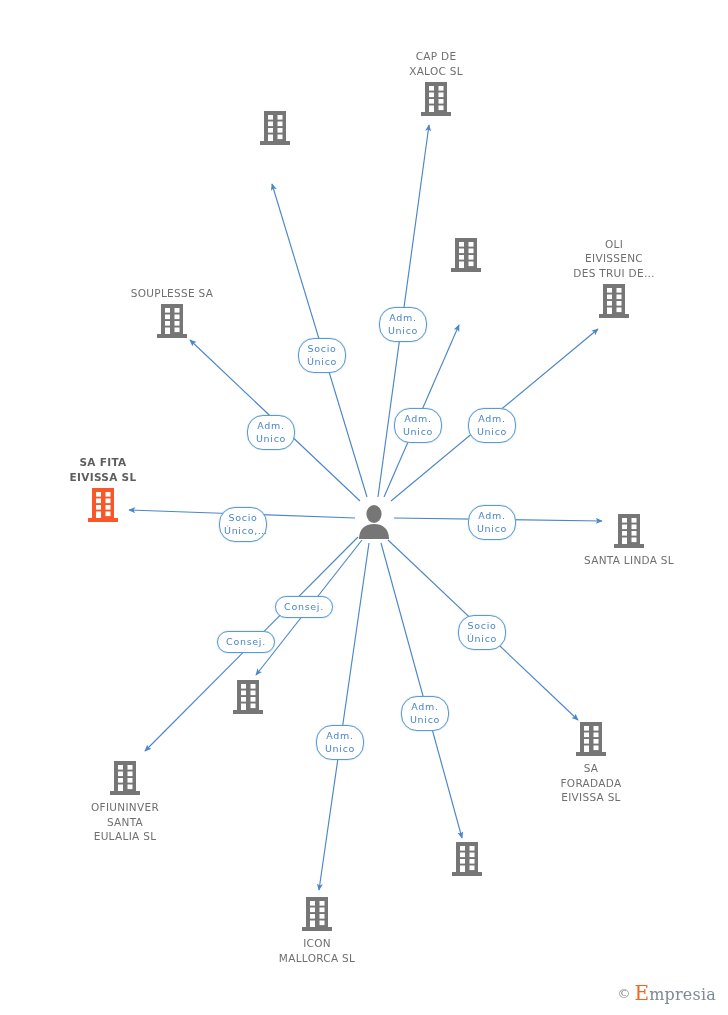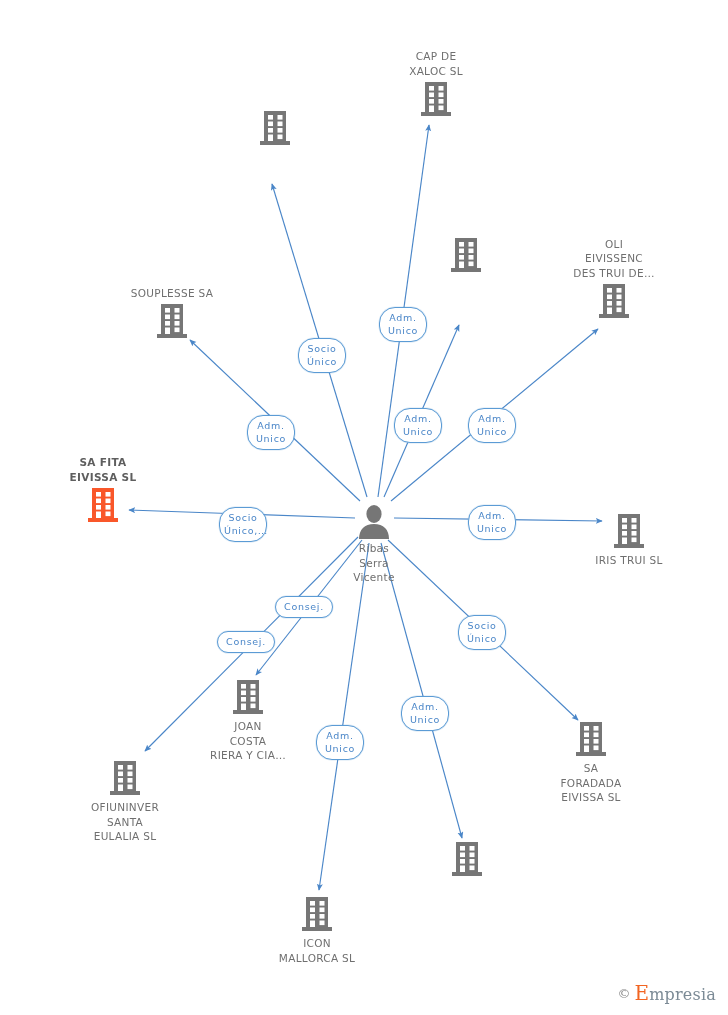--- a/index.html
+++ b/index.html
@@ -216,38 +216,35 @@
             <rect x="2" y="31" width="30" height="4" fill="#767676"></rect>
             <rect x="10" y="5" width="5" height="4.6" fill="#ffffff"></rect>
             <rect x="19.5" y="5" width="5" height="4.6" fill="#ffffff"></rect>
             <rect x="10" y="11.5" width="5" height="4.6" fill="#ffffff"></rect>
             <rect x="19.5" y="11.5" width="5" height="4.6" fill="#ffffff"></rect>
             <rect x="10" y="18" width="5" height="4.6" fill="#ffffff"></rect>
             <rect x="19.5" y="18" width="5" height="4.6" fill="#ffffff"></rect>
             <rect x="10" y="24.5" width="5" height="6.5" fill="#ffffff"></rect>
             <rect x="19.5" y="24.5" width="5" height="4.6" fill="#ffffff"></rect>
           </svg></span>
-        <div class="node-label">IRIS TRUI SL</div>
+        <div class="node-label">SANTA LINDA SL</div>
       </div>
       <div class="node label-below" style="left: 248px; top: 679px;">
         <span class="icon-wrap"><svg width="34" height="37" viewBox="0 0 34 37">
             <path d="M6 1 H28 V31 H6 Z" fill="#767676"></path>
             <rect x="2" y="31" width="30" height="4" fill="#767676"></rect>
             <rect x="10" y="5" width="5" height="4.6" fill="#ffffff"></rect>
             <rect x="19.5" y="5" width="5" height="4.6" fill="#ffffff"></rect>
             <rect x="10" y="11.5" width="5" height="4.6" fill="#ffffff"></rect>
             <rect x="19.5" y="11.5" width="5" height="4.6" fill="#ffffff"></rect>
             <rect x="10" y="18" width="5" height="4.6" fill="#ffffff"></rect>
             <rect x="19.5" y="18" width="5" height="4.6" fill="#ffffff"></rect>
             <rect x="10" y="24.5" width="5" height="6.5" fill="#ffffff"></rect>
             <rect x="19.5" y="24.5" width="5" height="4.6" fill="#ffffff"></rect>
           </svg></span>
-        <div class="node-label">JOAN
-COSTA
-RIERA Y CIA…</div>
       </div>
       <div class="node label-below" style="left: 591px; top: 721px;">
         <span class="icon-wrap"><svg width="34" height="37" viewBox="0 0 34 37">
             <path d="M6 1 H28 V31 H6 Z" fill="#767676"></path>
             <rect x="2" y="31" width="30" height="4" fill="#767676"></rect>
             <rect x="10" y="5" width="5" height="4.6" fill="#ffffff"></rect>
             <rect x="19.5" y="5" width="5" height="4.6" fill="#ffffff"></rect>
             <rect x="10" y="11.5" width="5" height="4.6" fill="#ffffff"></rect>
             <rect x="19.5" y="11.5" width="5" height="4.6" fill="#ffffff"></rect>
             <rect x="10" y="18" width="5" height="4.6" fill="#ffffff"></rect>
@@ -304,23 +301,20 @@
             <rect x="19.5" y="24.5" width="5" height="4.6" fill="#ffffff"></rect>
           </svg></span>
         <div class="node-label">ICON
 MALLORCA SL</div>
       </div>
       <div class="node label-above" style="left: 374px; top: 500px;">
         <span class="icon-wrap"><svg width="34" height="38" viewBox="0 0 34 38">
             <ellipse cx="17" cy="11" rx="7.6" ry="9" fill="#767676"></ellipse>
             <path d="M17 21 C26.5 21 32 26.5 32 36 L2 36 C2 26.5 7.5 21 17 21 Z" fill="#767676"></path>
           </svg></span>
-        <div class="node-label">Ribas
-Serra
-Vicente</div>
       </div>
     </div>
   <div id="edge-labels-layer">
       <div class="edge-label" style="width: 48px; left: 379px; top: 307px;">Adm.
 Unico</div>
       <div class="edge-label" style="width: 48px; left: 298px; top: 338px;">Socio
 Único</div>
       <div class="edge-label" style="width: 48px; left: 394px; top: 408px;">Adm.
 Unico</div>
       <div class="edge-label" style="width: 48px; left: 468px; top: 408px;">Adm.

